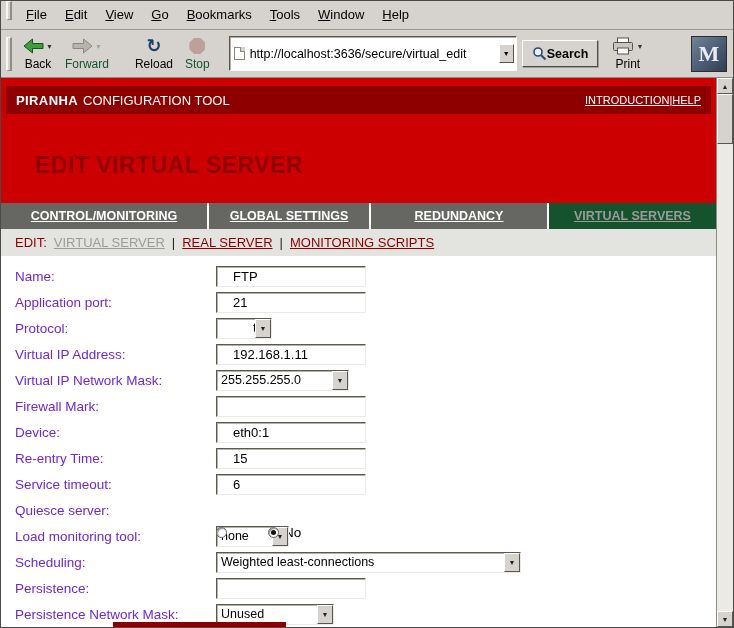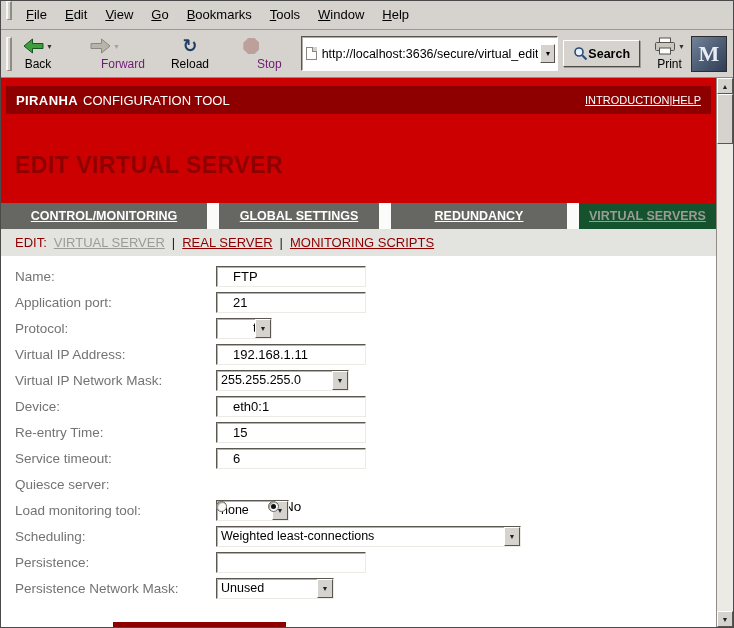--- a/index.html
+++ b/index.html
@@ -11,21 +11,21 @@
   .menubar { height:29px; display:flex; align-items:flex-start; border-bottom:1px solid #9b988f; background:#d6d3ce; padding-left:2px; flex:none; }
   .grip { width:6px; height:19px; margin:0 5px 0 3px; border-left:2px solid #f7f6f3; border-right:2px solid #8f8c85; border-top:1px solid #f7f6f3; border-bottom:1px solid #8f8c85; flex:none; }
   .menu-item { font-size:13px; padding:6px 9px; color:#000; cursor:default; white-space:nowrap; }
 
   
   .toolbar { height:48px; display:flex; align-items:center; border-bottom:1px solid #8f8c85; background:#d6d3ce; padding:2px 6px 2px 2px; flex:none; }
   .tool-grip { height:34px; }
   .tb-btn { display:flex; flex-direction:column; align-items:center; justify-content:center; padding:2px 6px; cursor:default; }
   .icon-row { display:flex; align-items:center; height:20px; }
   .tb-label { font-size:12px; margin-top:1px; color:#000; }
-  .disabled .tb-label { color:#701a75;margin-left:36px; }
+  .disabled .tb-label { color:#14532d; }
   .drop-arrow { font-size:7px; color:#333; margin-left:2px; line-height:1; }
   .disabled .drop-arrow { color:#a5a29b; }
   .reload-glyph { font-size:18px; line-height:18px; color:#1f3d66; font-weight:bold; }
   .stop-octagon { width:16px; height:16px; background:#bd9f9b; clip-path:polygon(30% 0,70% 0,100% 30%,100% 70%,70% 100%,30% 100%,0 70%,0 30%); display:flex; align-items:center; justify-content:center; }
   .urlbar { flex:1; max-width:288px; height:35px; background:#fff; border:1px solid; border-color:#58564f #fdfdfc #fdfdfc #58564f; box-shadow:inset 1px 1px 0 #aeaba3; display:flex; align-items:center; margin:0 5px; padding:1px 2px 1px 4px; }
   .page-icon { width:11px; height:13px; background:#fff; border:1px solid #8a877f; position:relative; flex:none; }
   .page-icon::after { content:""; position:absolute; right:-1px; top:-1px; width:4px; height:4px; background:#d6d3ce; border-left:1px solid #8a877f; border-bottom:1px solid #8a877f; }
   .url-input { flex:1; border:none; outline:none; font-size:12.5px; padding:0 2px 0 5px; font-family:inherit; background:transparent; min-width:0; }
   .url-drop { width:15px; height:19px; background:#d6d3ce; border:1px solid; border-color:#fff #58564f #58564f #fff; display:flex; align-items:center; justify-content:center; font-size:7px; flex:none; }
   .search-btn { height:27px; display:flex; align-items:center; padding:0 9px; background:#d6d3ce; border:1px solid; border-color:#fff #4e4c46 #4e4c46 #fff; box-shadow:1px 1px 0 rgba(0,0,0,.25); margin-right:8px; font-size:12.5px; font-weight:bold; cursor:default; white-space:nowrap; }
@@ -40,37 +40,37 @@
   .sb-space { flex:1; }
 
   
   .hdr-strip { margin:8px 5px 0; height:28px; background:#8e0000; color:#fff; display:flex; align-items:center; padding:0 10px; font-size:13px; flex:none; }
   .brand-bold { font-weight:bold; letter-spacing:.4px; }
   .brand-rest { margin-left:5px; }
   .hdr-links { margin-left:auto; font-size:11px; display:flex; align-items:center; }
   .hdr-link { color:#fff; text-decoration:underline; cursor:pointer; }
   .hdr-sep { color:#fff; }
   .banner { height:89px; position:relative; flex:none; }
-  .banner-title { position:absolute; left:14px; top:38px; font-size:23px; font-weight:bold; color:#8e0000; letter-spacing:.5px; }
-  .tabs { height:26px; display:flex; gap:12px; background:#fbfbf9; flex:none; }
+  .banner-title { position:absolute; left:34px; top:38px; font-size:23px; font-weight:bold; color:#8e0000; letter-spacing:.5px; }
+  .tabs { height:26px; display:flex; gap:2px; background:#fbfbf9; flex:none; }
   .tab { background:#666663; display:flex; align-items:center; justify-content:center; cursor:pointer; }
   .tab span { color:#fff; font-size:12.5px; font-weight:bold; text-decoration:underline; white-space:nowrap; }
   .tab--active { background:#14532d; }
   .tab--active span { color:#9b9b98; }
   .tab-1 { width:206px; } .tab-2 { width:160px; } .tab-3 { width:176px; } .tab-4 { flex:1; }
   .subnav { height:27px; background:#e3e3df; display:flex; align-items:center; padding-left:14px; font-size:13px; gap:7px; flex:none; }
   .sn-prefix { color:#8e0000; }
   .sn-current { color:#9b9b98; text-decoration:underline; }
   .sn-sep { color:#222; }
   .sn-link { color:#8e0000; text-decoration:underline; cursor:pointer; }
 
   
   .form { flex:1; background:#fff; padding-top:7px; position:relative; min-height:0; }
   .row { height:26px; display:flex; align-items:center; padding-left:14px; }
-  .row > label { width:201px; font-size:13.5px; color:#737373; flex:none; }
+  .row > label { width:201px; font-size:13.5px; color:#6d28d9; flex:none; }
   .text-input { width:150px; height:21px; border:1px solid; border-color:#5a584f #eceae5 #eceae5 #5a584f; box-shadow:inset 1px 1px 0 #b5b2aa; font-size:13px; padding:0 16px; font-family:inherit; outline:none; background:#fff; }
   .select { height:21px; display:inline-flex; align-items:stretch; border:1px solid; border-color:#5a584f #eceae5 #eceae5 #5a584f; box-shadow:inset 1px 1px 0 #b5b2aa; background:#fff; cursor:default; }
   .select-value { flex:1; font-size:12.5px; display:flex; align-items:center; padding-left:4px; white-space:nowrap; overflow:hidden; }
   .select-btn { width:16px; background:#d6d3ce; border:1px solid; border-color:#fff #58564f #58564f #fff; display:flex; align-items:center; justify-content:center; font-size:7px; color:#222; flex:none; }
   .w-protocol { width:56px;padding-left:32px; } .w-mask { width:133px; } .w-load { width:73px; } .w-sched { width:305px; } .w-pmask { width:118px; }
   .radio-group { display:flex; align-items:center; font-size:13.5px;margin-top:44px; }
   .radio-pair { display:flex; align-items:center; cursor:pointer; }
   .radio-pair + .radio-pair { margin-left:14px; }
   .radio { position:relative; display:inline-block; width:11px; height:11px; border-radius:50%; background:#fbfbfb; border:1px solid #6a675f; box-shadow:inset 1px 1px 1px #99968e; margin-right:5px; flex:none; }
   .radio--checked::after { content:""; position:absolute; left:2px; top:2px; width:5px; height:5px; border-radius:50%; background:#101010; }
@@ -226,20 +226,24 @@
         </div>
 
         <div class="row">
           <label>Virtual IP Network Mask:</label>
           <div class="select w-mask">
             <span class="select-value">255.255.255.0</span>
             <span class="select-btn">▼</span>
           </div>
         </div>
 
+        <div class="row">
+          <label>Firewall Mark:</label>
+          <input class="text-input" type="text" value="" style="">
+        </div>
 
         <div class="row">
           <label>Device:</label>
           <input class="text-input" type="text" value="eth0:1" style="">
         </div>
 
         <div class="row">
           <label>Re-entry Time:</label>
           <input class="text-input" type="text" value="15" style="">
         </div>

